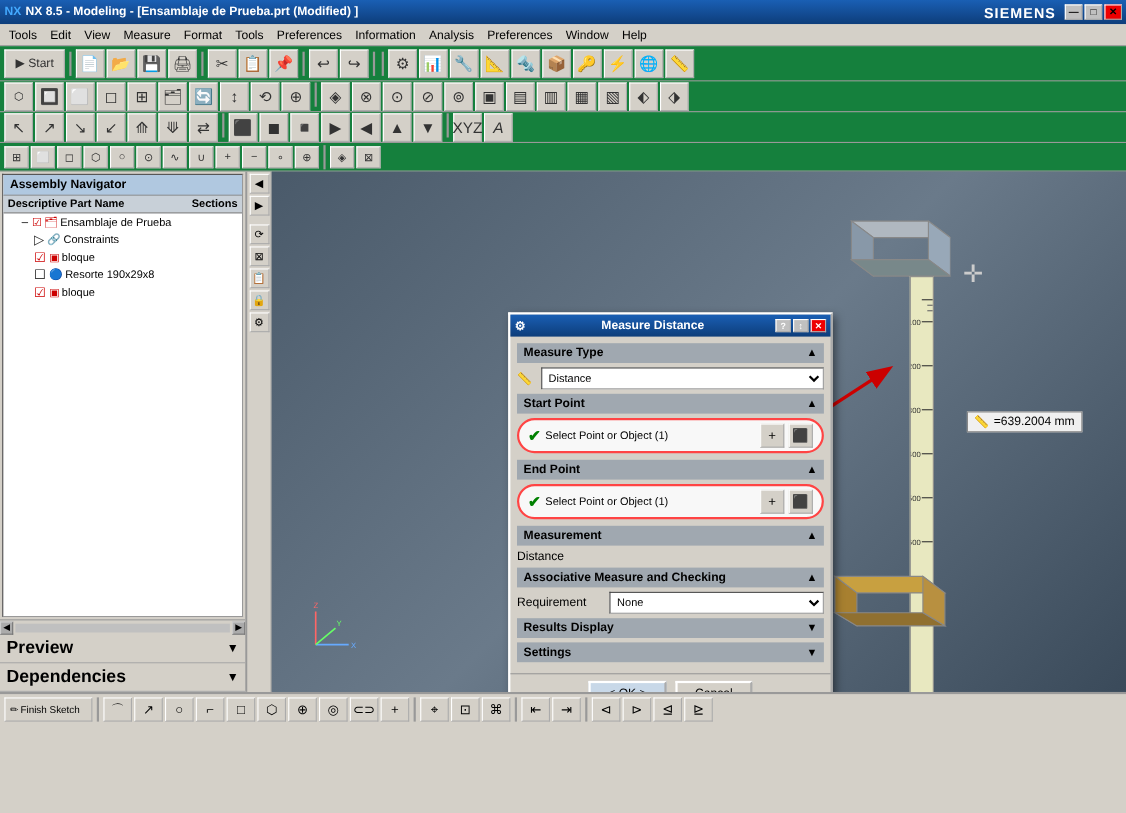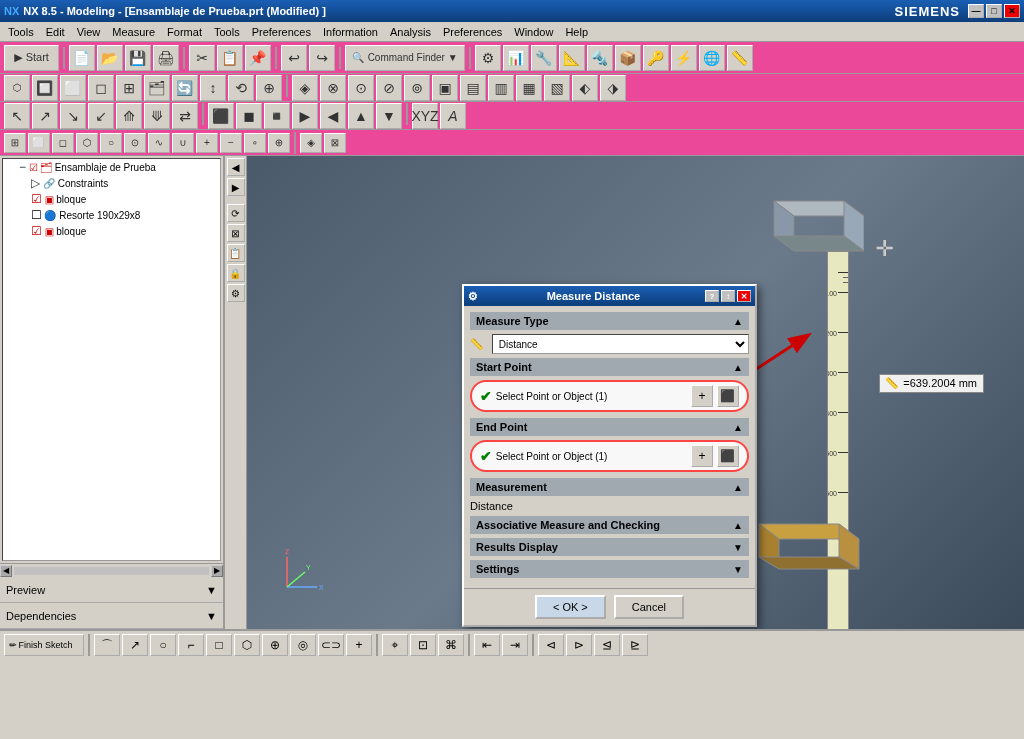--- a/index.html
+++ b/index.html
@@ -36,21 +36,21 @@
       font-size: 11px;
     }
     .menu-item {
       padding: 2px 6px;
       cursor: pointer;
       white-space: nowrap;
     }
 
     
     .toolbar-row {
-      background: #ec4899;
+      background: #15803d;
       height: 32px;
       display: flex;
       align-items: center;
       padding: 2px 4px;
       border-bottom: 1px solid #999;
       gap: 2px;
       overflow: hidden;
     }
     .toolbar-btn {
       width: 26px; height: 26px;
@@ -282,21 +282,21 @@
       border-top: 1px solid #999;
     }
     .bottom-panel {
       display: flex;
       align-items: center;
       padding: 2px 6px;
       gap: 4px;
       border-bottom: 1px solid #aaa;
       height: 26px;
     }
-    .bottom-label { font-size: 11px; font-weight: normal; }
+    .bottom-label { font-size: 16px; font-weight: bold; }
 
     
     #statusbar {
       height: 30px;
       background: #d4d0c8;
       border-top: 2px solid #999;
       display: flex;
       align-items: center;
       padding: 0 4px;
       gap: 2px;
@@ -369,21 +369,20 @@
   <div class="toolbar-btn">💾</div>
   <div class="toolbar-btn">🖨</div>
   <div class="toolbar-separator"></div>
   <div class="toolbar-btn">✂</div>
   <div class="toolbar-btn">📋</div>
   <div class="toolbar-btn">📌</div>
   <div class="toolbar-separator"></div>
   <div class="toolbar-btn">↩</div>
   <div class="toolbar-btn">↪</div>
   <div class="toolbar-separator"></div>
-  <div class="toolbar-btn" style="width:120px;font-size:10px;">🔍 Command Finder ▼</div>
   <div class="toolbar-separator"></div>
   <div style="display:flex;gap:2px;">
     <div class="toolbar-btn">⚙</div>
     <div class="toolbar-btn">📊</div>
     <div class="toolbar-btn">🔧</div>
     <div class="toolbar-btn">📐</div>
     <div class="toolbar-btn">🔩</div>
     <div class="toolbar-btn">📦</div>
     <div class="toolbar-btn">🔑</div>
     <div class="toolbar-btn">⚡</div>
@@ -463,20 +462,31 @@
   </div>
 </div>
 
 <div style="display:flex;height:calc(739px - 22px - 20px - 32px - 28px - 28px - 26px - 80px - 30px);position:relative;">
 
   <div id="left-panel">
 
 
 
     <div id="assembly-nav">
+      <div class="nav-header">
+        <span>Assembly Navigator</span>
+      </div>
+      <div class="nav-col-header">
+        <div class="nav-col" style="flex:1">
+          <span>Descriptive Part Name</span>
+        </div>
+        <div class="nav-col">
+          <span>Sections</span>
+        </div>
+      </div>
 
       <div class="nav-item nav-indent1">
         <span class="icon expand-icon">−</span>
         <span style="color:#cc0000;margin-right:2px;">☑</span>
         <span style="color:#cc0000;margin-right:2px;">🗂</span>
         <span>Ensamblaje de Prueba</span>
       </div>
       <div class="nav-item nav-indent2">
         <span class="icon expand-icon">▷</span>
         <span style="margin-right:2px;">🔗</span>
@@ -665,20 +675,26 @@
             <span>Measurement</span>
             <span class="arrow">▲</span>
           </div>
           <div class="field-row">
             <span class="field-label">Distance</span>
           </div>
 
           <div class="section-header">
             <span>Associative Measure and Checking</span>
             <span class="arrow">▲</span>
+          </div>
+          <div class="field-row">
+            <span class="field-label">Requirement</span>
+            <select class="field-select">
+              <option>None</option>
+            </select>
           </div>
 
           <div class="section-header">
             <span>Results Display</span>
             <span class="arrow">▼</span>
           </div>
 
           <div class="section-header">
             <span>Settings</span>
             <span class="arrow">▼</span>

